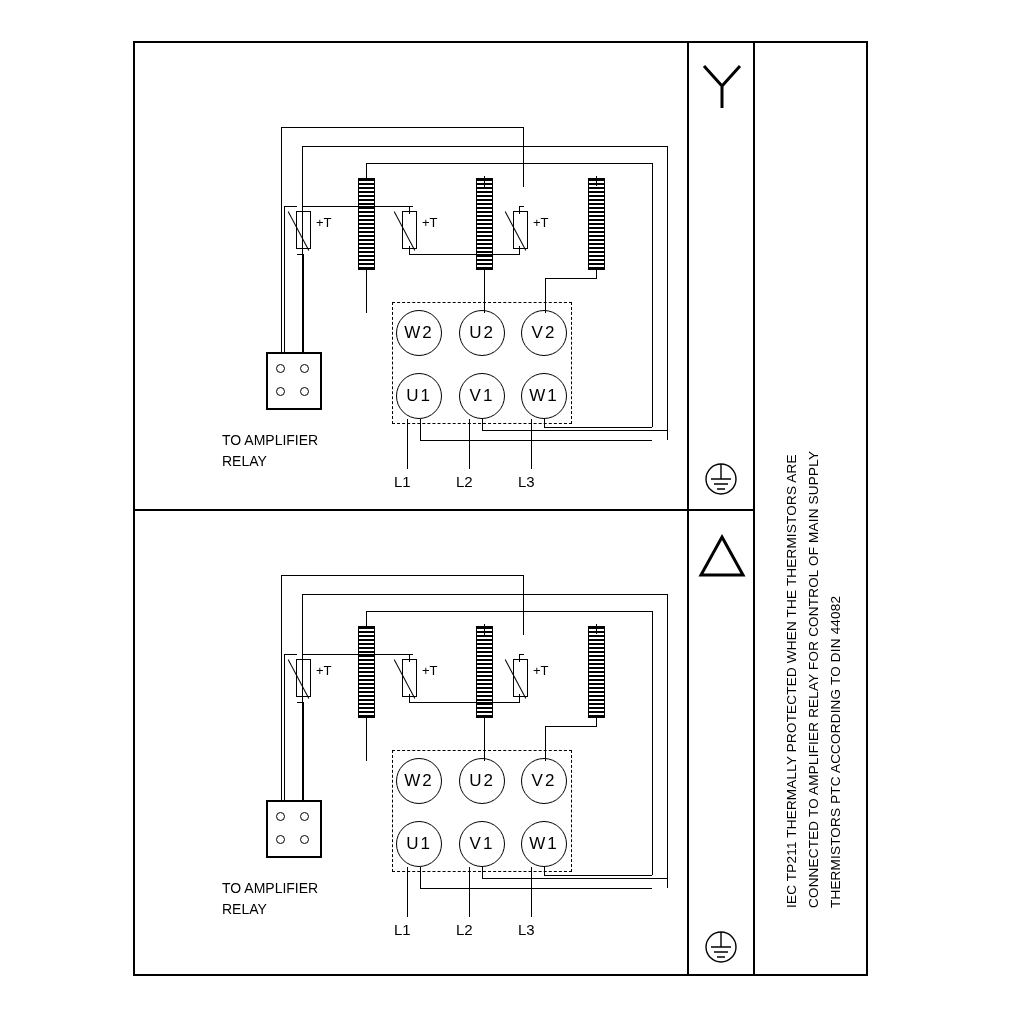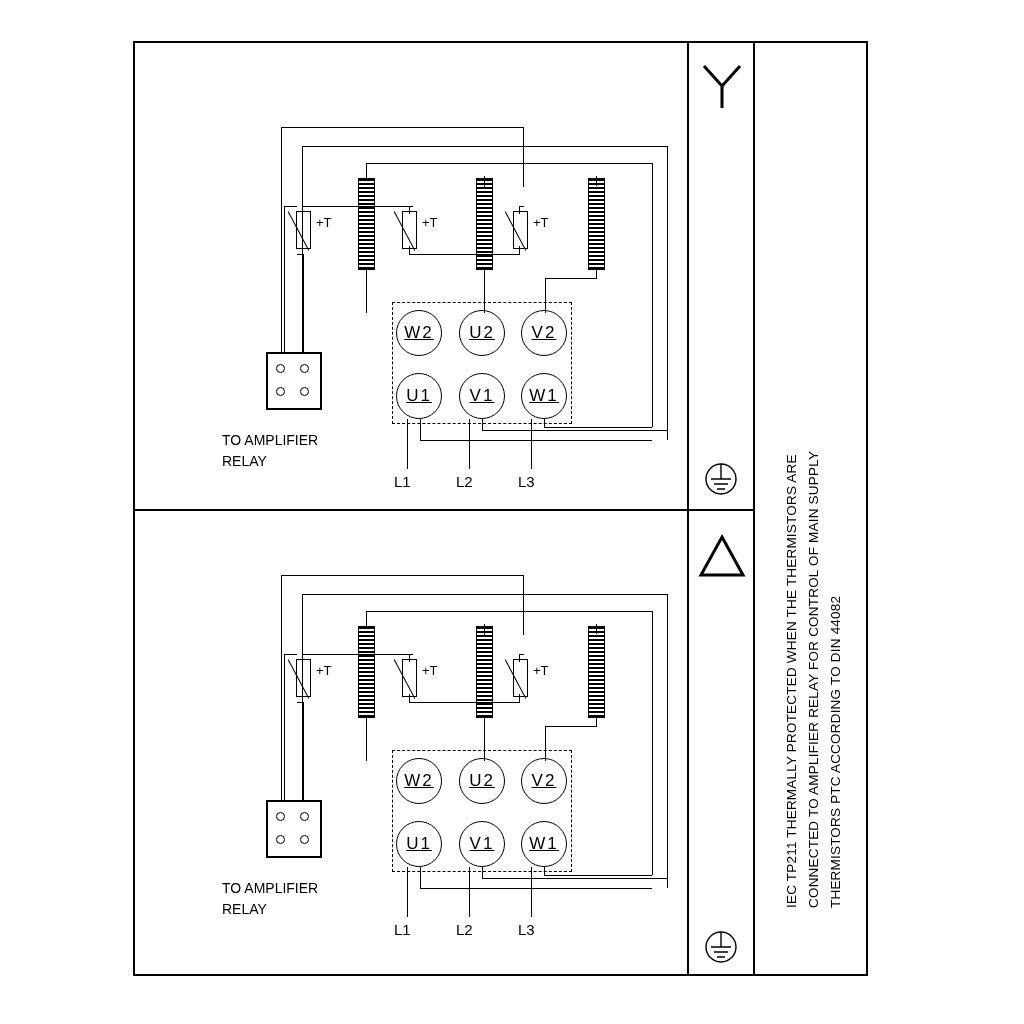--- a/index.html
+++ b/index.html
@@ -6,21 +6,21 @@
   body{width:1024px;height:1024px;font-family:"Liberation Sans",sans-serif;color:#000;}
   #sheet{position:relative;width:1024px;height:1024px;}
   .frame{position:absolute;border:2px solid #000;box-sizing:border-box;}
   .vline{position:absolute;background:#000;width:2px;}
   .hline{position:absolute;background:#000;height:2px;}
   .wire{position:absolute;background:#000;}
   .wire.h{height:1px;}
   .wire.v{width:1px;}
   .term{position:absolute;border:1.5px solid #000;border-radius:50%;box-sizing:border-box;
         display:flex;align-items:center;justify-content:center;background:#fff;
-        font-size:17px;letter-spacing:2px;text-decoration:underline;}
+        font-size:17px;letter-spacing:2px;}
   .dashbox{position:absolute;border:1px dashed #000;box-sizing:border-box;}
   .coil{position:absolute;border:1px solid #000;box-sizing:border-box;background:
         repeating-linear-gradient(to bottom,#000 0 2px,#fff 2px 4px);}
   .ptc{position:absolute;border:1px solid #000;box-sizing:border-box;background:#fff;}
   .ptc .slash{position:absolute;left:-4px;top:-4px;width:1px;height:46px;background:#000;
         transform:rotate(-28deg);transform-origin:center;}
   .plabel{position:absolute;font-size:13px;}
   .lbl{position:absolute;font-size:14px;}
   .lbl.big{font-size:15px;}
   .conn{position:absolute;border:2px solid #000;box-sizing:border-box;background:#fff;}

